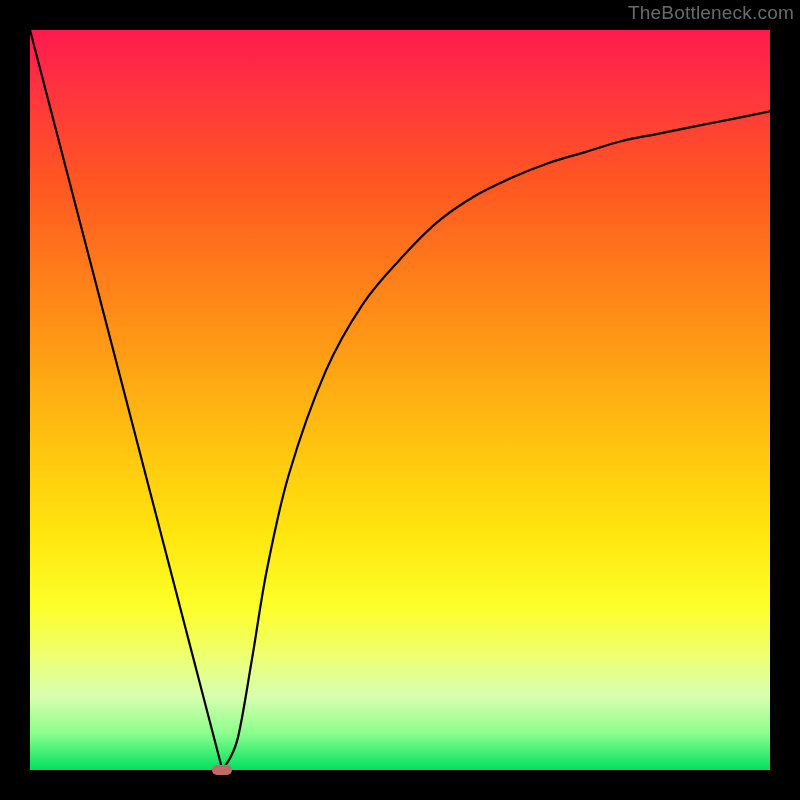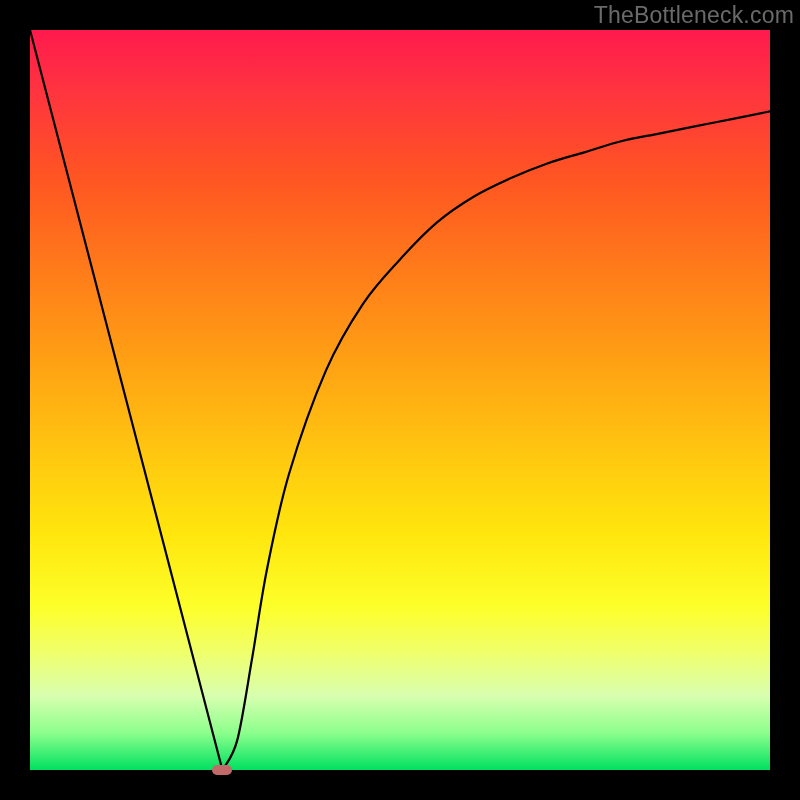--- a/index.html
+++ b/index.html
@@ -43,21 +43,21 @@
     left: 0;
     top: 0;
     width: 740px;
     height: 740px;
   }
   .watermark {
     position: absolute;
     top: 2px;
     right: 6px;
     color: #6a6a6a;
-    font-size: 23px;
+    font-size: 19px;
     font-weight: 500;
     letter-spacing: 0.2px;
   }
   .marker {
     position: absolute;
     width: 20px;
     height: 10px;
     background: #c26a6a;
     border-radius: 5px;
     transform: translate(-50%, -50%);

